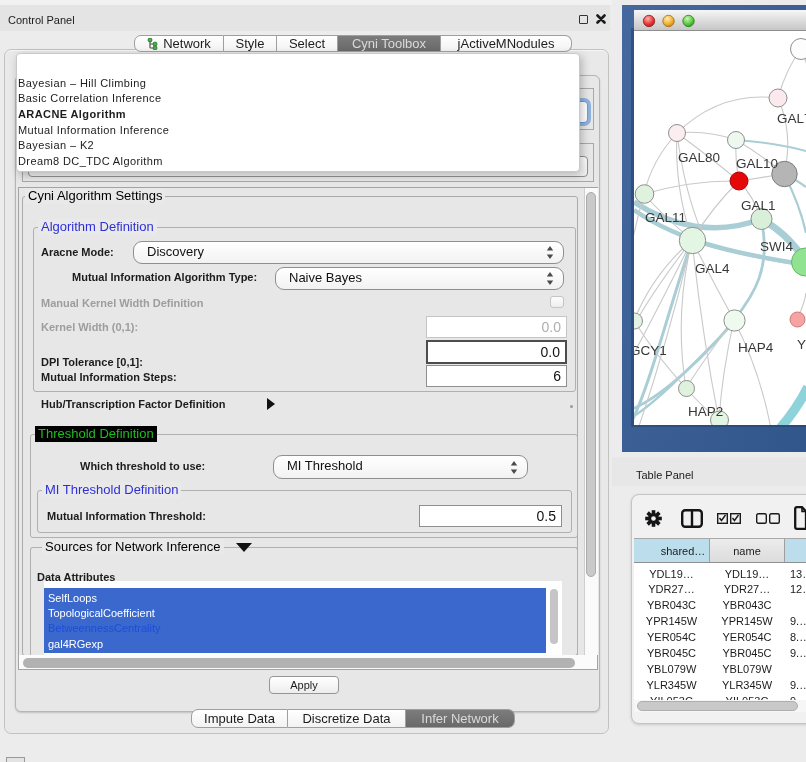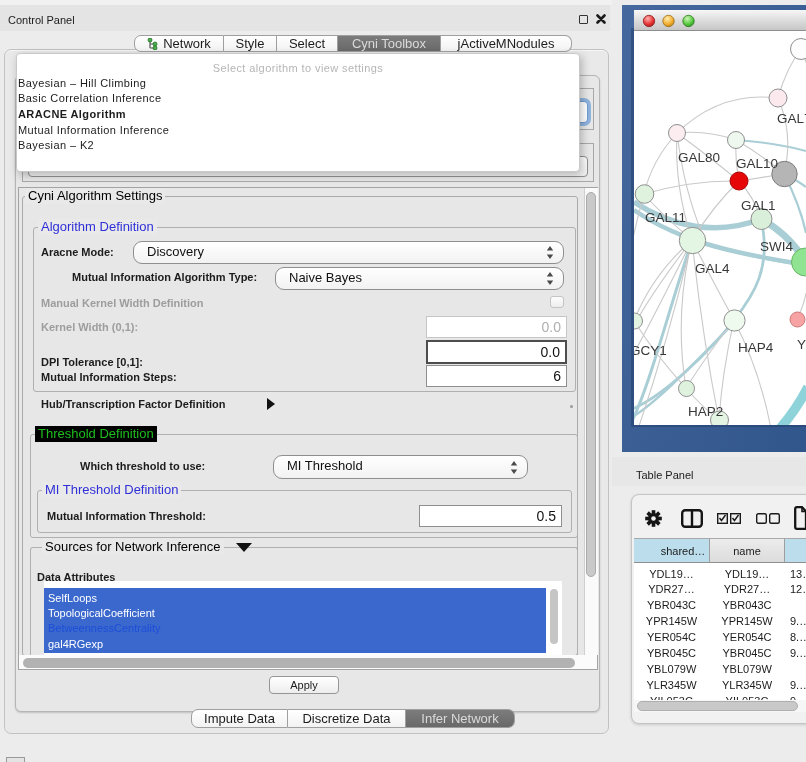--- a/index.html
+++ b/index.html
@@ -132,26 +132,26 @@
 
 <div class="tabseg" style="left:145px;top:709px;width:97px;height:19px;border-radius:7px 0 0 7px;">Impute Data</div>
 <div class="tabseg" style="left:242px;top:709px;width:118px;height:19px;border-left:none;">Discretize Data</div>
 <div class="tabseg tabdark" style="left:360px;top:709px;width:109px;height:19px;border-left:none;border-radius:0 7px 7px 0;">Infer Network</div>
 
 <div class="a" style="left:6px;top:757px;width:17px;height:12px;background:#e3e3e3;border:1px solid #999;"></div>
 
 <div class="a" style="left:570px;top:405px;width:3px;height:3px;background:#9a9a9a;border-radius:50%;"></div>
 
 <div id="popup" class="a" style="left:16px;top:53px;width:564px;height:119px;background:#fff;border:1px solid #c9c9c9;border-radius:4px;box-sizing:border-box;box-shadow:2px 3px 9px rgba(0,0,0,0.25);z-index:30;letter-spacing:0.4px;">
-  <div class="t" style="left:0;top:6px;width:562px;text-align:center;color:#b5b5b5;">Select algorithm to view settings</div>
   <div class="t" style="left:1px;top:20.5px;">Bayesian – Hill Climbing</div>
   <div class="t" style="left:1px;top:36px;">Basic Correlation Inference</div>
   <div class="t b" style="left:1px;top:51.5px;">ARACNE Algorithm</div>
   <div class="t" style="left:1px;top:67.5px;">Mutual Information Inference</div>
   <div class="t" style="left:1px;top:83px;">Bayesian – K2</div>
+  <div class="t" style="left:1px;top:99px;">Dream8 DC_TDC Algorithm</div>
 </div>
 
 <svg id="net" class="a" style="left:622px;top:5px;" width="184" height="447" viewBox="0 0 184 447">
   <defs>
     <linearGradient id="tbar" x1="0" y1="0" x2="0" y2="1">
       <stop offset="0" stop-color="#f7f7f7"></stop>
         <stop offset="0.5" stop-color="#dcdcdc"></stop>
         <stop offset="1" stop-color="#c4c4c4"></stop>
     </linearGradient>
     <linearGradient id="bframe" x1="0" y1="0" x2="1" y2="1">

